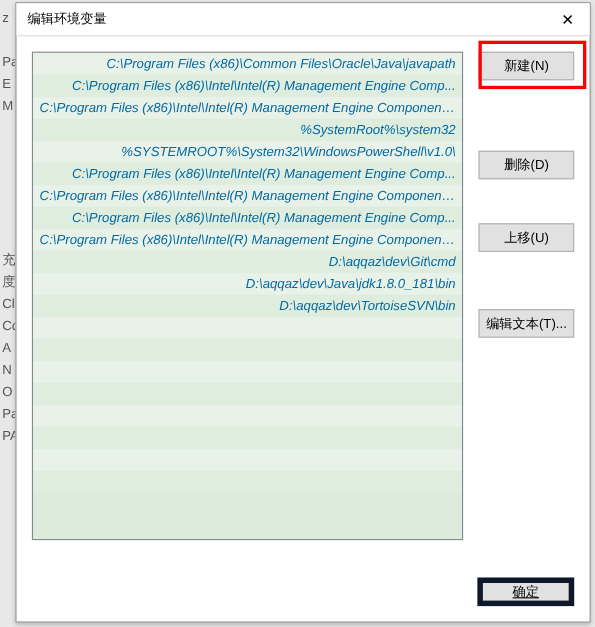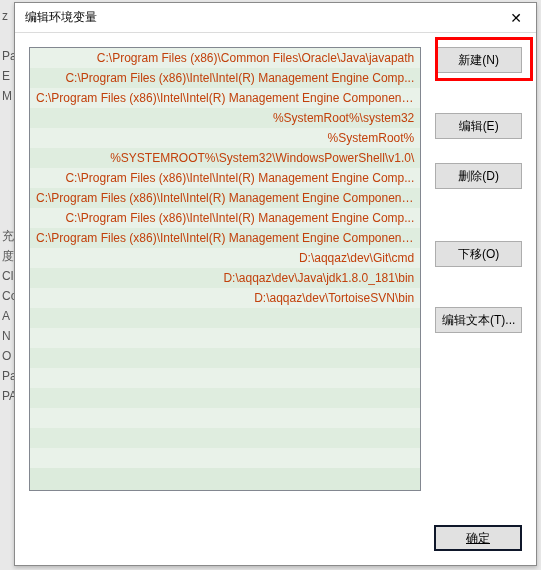--- a/index.html
+++ b/index.html
@@ -72,24 +72,25 @@
     width: 398px;
     height: 444px;
     border: 1px solid #828790;
     background: #dcebdc;
     overflow: hidden;
   }
   .listbox .row {
     height: 20px;
     line-height: 20px;
     padding: 0 6px;
-    color: #c2410c;
+    color: #0369a1;
     white-space: nowrap;
     overflow: hidden;
     text-overflow: ellipsis;
+    font-style: italic;
   }
   .listbox .row:nth-child(odd) { background: #e9f2e9; }
   .listbox .row:nth-child(even) { background: #dfeddf; }
   .side-btns {
     display: flex;
     flex-direction: column;
     width: 88px;
   }
   .btn {
     height: 26px;
@@ -107,21 +108,21 @@
     position: absolute;
     pointer-events: none;
   }
   .bottom-row {
     display: flex;
     justify-content: flex-end;
     gap: 8px;
     margin-top: 14px;
   }
   .bottom-row .btn { width: 88px; }
-  .btn.primary { border: 2px solid #0f172a; text-decoration: underline; }
+  .btn.primary { border: 5px solid #0f172a; text-decoration: underline; }
   .sp-sm { height: 12px; }
   .sp-lg { height: 40px; }
 </style>
 </head>
 <body>
 
 <div class="bg-text">z
 
 Pa
 E
@@ -151,21 +152,20 @@
   </div>
 
   <div class="content">
     <div class="main-row">
 
       <div class="listbox">
         <div class="row">C:\Program Files (x86)\Common Files\Oracle\Java\javapath</div>
         <div class="row">C:\Program Files (x86)\Intel\Intel(R) Management Engine Comp...</div>
         <div class="row">C:\Program Files (x86)\Intel\Intel(R) Management Engine Component...</div>
         <div class="row">%SystemRoot%\system32</div>
-        <div class="row">%SystemRoot%</div>
         <div class="row">%SYSTEMROOT%\System32\WindowsPowerShell\v1.0\</div>
         <div class="row">C:\Program Files (x86)\Intel\Intel(R) Management Engine Comp...</div>
         <div class="row">C:\Program Files (x86)\Intel\Intel(R) Management Engine Component...</div>
         <div class="row">C:\Program Files (x86)\Intel\Intel(R) Management Engine Comp...</div>
         <div class="row">C:\Program Files (x86)\Intel\Intel(R) Management Engine Component...</div>
         <div class="row">D:\aqqaz\dev\Git\cmd</div>
         <div class="row">D:\aqqaz\dev\Java\jdk1.8.0_181\bin</div>
         <div class="row">D:\aqqaz\dev\TortoiseSVN\bin</div>
         <div class="row"></div>
         <div class="row"></div>
@@ -173,27 +173,26 @@
         <div class="row"></div>
         <div class="row"></div>
         <div class="row"></div>
         <div class="row"></div>
         <div class="row"></div>
       </div>
 
       <div class="side-btns">
         <div class="btn">新建(N)</div>
         <div class="sp-lg"></div>
-        <div class="btn">编辑(E)</div>
         <div class="sp-sm"></div>
         <div class="sp-sm"></div>
         <div class="btn">删除(D)</div>
         <div class="sp-lg"></div>
+        <div class="btn">上移(U)</div>
         <div class="sp-sm"></div>
-        <div class="btn">下移(O)</div>
         <div class="sp-lg"></div>
         <div class="btn">编辑文本(T)...</div>
       </div>
     </div>
 
     <div class="bottom-row">
       <div class="btn primary">确定</div>
     </div>
 
     <div class="highlight" style="left:420px; top:4px; width:98px; height:44px;"></div>

